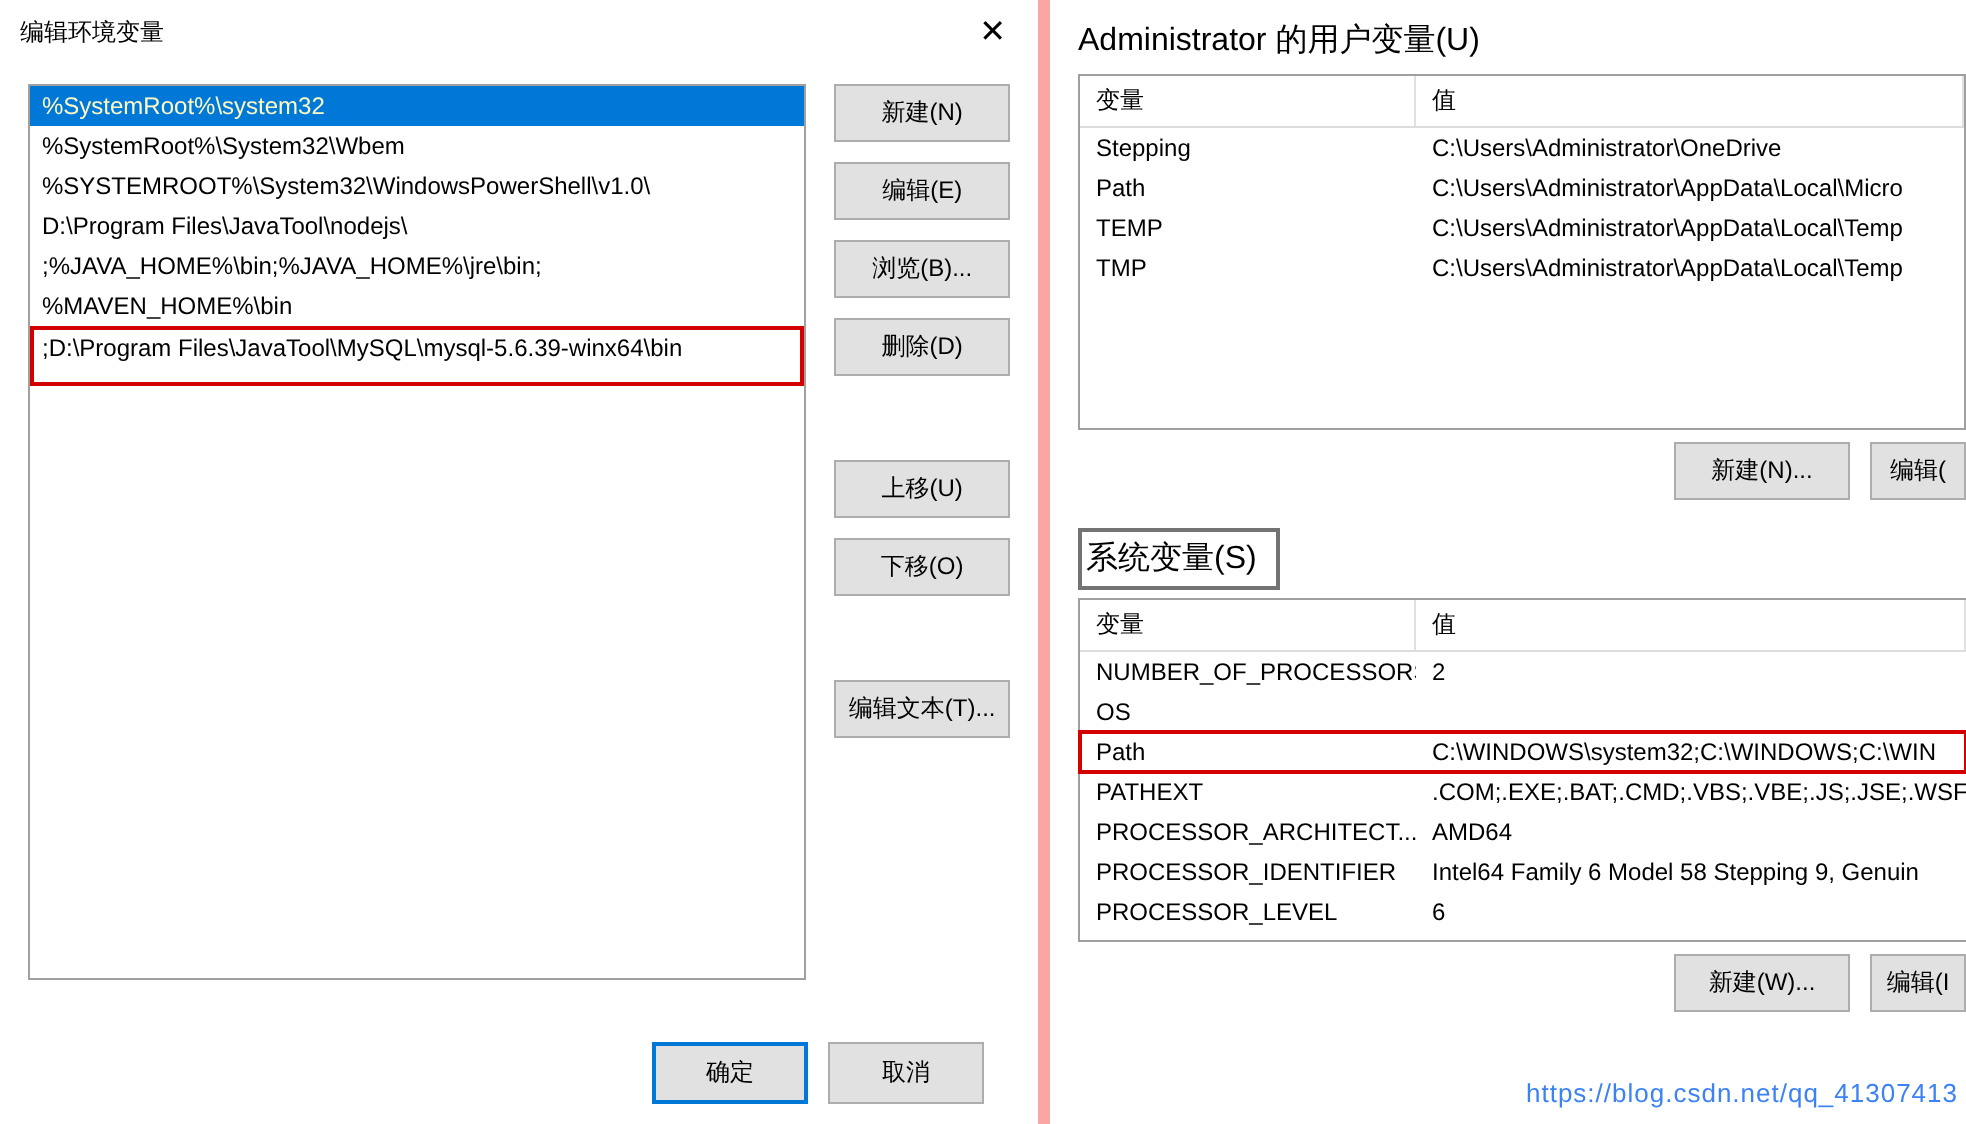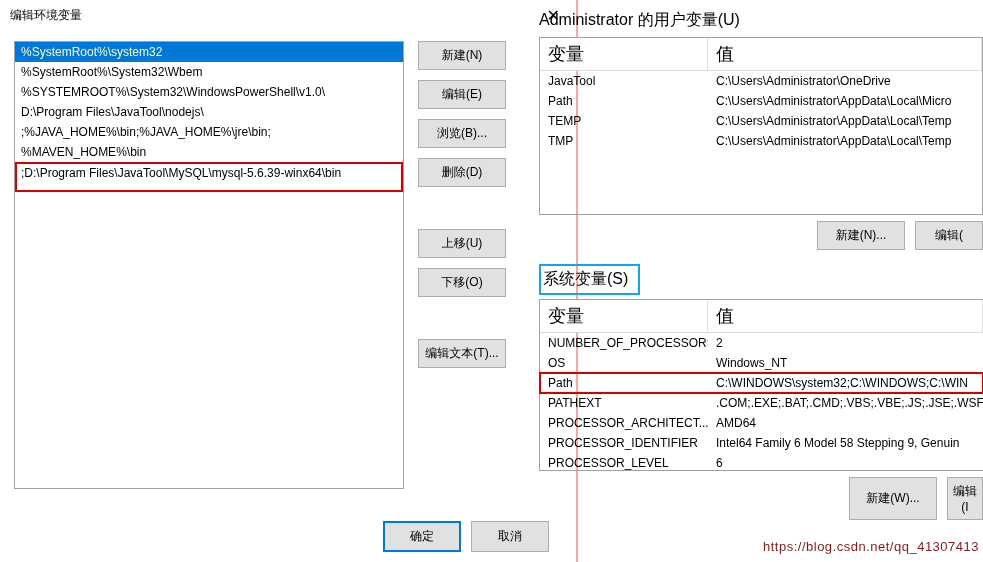--- a/index.html
+++ b/index.html
@@ -1,19 +1,19 @@
 <!DOCTYPE html>
 <html><head>
 <meta charset="utf-8">
 <style>
 * { box-sizing: border-box; margin: 0; padding: 0; }
 body { font-family: "Microsoft YaHei", "Segoe UI", sans-serif; font-size: 12px; background: #fff; width: 983px; height: 562px; overflow: hidden; position: relative; }
 
 
-.left-dialog { position: absolute; left: 0; top: 0; width: 578px; height: 562px; border-right: 2px solid #fca5a5; }
+.left-dialog { position: absolute; left: 0; top: 0; width: 525px; height: 562px; border-right: 6px solid #fca5a5; }
 .dialog-header { display: flex; justify-content: space-between; align-items: center; padding: 6px 10px; }
 .dialog-title { font-size: 12px; }
 .close-btn { font-size: 16px; cursor: pointer; padding: 0 6px; }
 
 .dialog-body { display: flex; padding: 10px 14px; gap: 14px; }
 .list-box { border: 1px solid #a0a0a0; width: 390px; height: 448px; }
 .list-item { padding: 3px 6px; font-size: 12px; white-space: nowrap; overflow: hidden; }
 .list-item.selected { background: #0078d7; color: #fef9c3; }
 .list-item.highlighted { border: 2px solid #d40000; margin: 0; padding: 2px 4px 10px 4px; }
 
@@ -26,37 +26,37 @@
 .win-btn.primary { border: 2px solid #0078d7; background: #e1e1e1; }
 
 
 .right-panel { position: absolute; left: 525px; top: 0; width: 458px; height: 562px; padding: 10px 0 0 14px; overflow: hidden; }
 .section-title { font-size: 16px; margin-bottom: 6px; }
 
 .table-wrap { border: 1px solid #a0a0a0; margin-bottom: 6px; }
 .table-wrap.user { height: 178px; }
 .table-wrap.sys { height: 172px; border-right: none; }
 .table-header { display: flex; border-bottom: 1px solid #dcdcdc; background: #fff; }
-.th { padding: 4px 8px; font-size: 18px; border-right: 1px solid #e0e0e0; }
+.th { padding: 4px 8px; font-size: 12px; border-right: 1px solid #e0e0e0; }
 .th.col1 { width: 168px; }
 .th.col2 { flex: 1; }
 
 .table-body { }
 .tr { display: flex; }
 .td { padding: 3px 8px; font-size: 12px; white-space: nowrap; overflow: hidden; }
 .td.col1 { width: 168px; }
 .td.col2 { flex: 1; }
 .tr.highlighted { outline: 2px solid #d40000; outline-offset: -1px; }
 
-.section-title.highlighted { border: 2px solid #0ea5e9; display: inline-block; padding: 3px 10px 3px 2px; margin-bottom: 4px; }
+.section-title.highlighted { border: 2px solid #737373; display: inline-block; padding: 3px 10px 3px 2px; margin-bottom: 4px; }
 
 .btn-row { display: flex; gap: 10px; justify-content: flex-end; margin-bottom: 14px; padding-right: 0; }
 .btn-row .win-btn { width: 88px; }
 
-.watermark { position: absolute; bottom: 8px; right: 4px; color: #7f1d1d; font-size: 13px; font-family: Arial; letter-spacing: 0.5px; }
+.watermark { position: absolute; bottom: 8px; right: 4px; color: #3b82f6; font-size: 13px; font-family: Arial; letter-spacing: 0.5px; }
 </style>
 </head>
 <body>
 
 <div class="left-dialog">
   <div class="dialog-header">
     <span class="dialog-title">编辑环境变量</span>
     <span class="close-btn">✕</span>
   </div>
   <div class="dialog-body">
@@ -89,56 +89,55 @@
 
 <div class="right-panel">
   <div class="section-title">Administrator 的用户变量(U)</div>
   <div class="table-wrap user">
     <div class="table-header">
       <div class="th col1">变量</div>
       <div class="th col2">值</div>
     </div>
     <div class="table-body" id="user-body">
         <div class="tr">
-          <div class="td col1">JavaTool</div>
+          <div class="td col1">Stepping</div>
           <div class="td col2">C:\Users\Administrator\OneDrive</div>
         </div>
         <div class="tr">
           <div class="td col1">Path</div>
           <div class="td col2">C:\Users\Administrator\AppData\Local\Micro</div>
         </div>
         <div class="tr">
           <div class="td col1">TEMP</div>
           <div class="td col2">C:\Users\Administrator\AppData\Local\Temp</div>
         </div>
         <div class="tr">
           <div class="td col1">TMP</div>
           <div class="td col2">C:\Users\Administrator\AppData\Local\Temp</div>
         </div>
       </div>
   </div>
   <div class="btn-row">
     <button class="win-btn">新建(N)...</button>
-    <button class="win-btn" style="width:68px">编辑(</button>
+    <button class="win-btn" style="width:48px">编辑(</button>
   </div>
 
   <div class="section-title highlighted">系统变量(S)</div>
   <div class="table-wrap sys">
     <div class="table-header">
       <div class="th col1">变量</div>
       <div class="th col2">值</div>
     </div>
     <div class="table-body" id="sys-body">
         <div class="tr">
           <div class="td col1">NUMBER_OF_PROCESSORS</div>
           <div class="td col2">2</div>
         </div>
         <div class="tr">
           <div class="td col1">OS</div>
-          <div class="td col2">Windows_NT</div>
         </div>
         <div class="tr highlighted">
           <div class="td col1">Path</div>
           <div class="td col2">C:\WINDOWS\system32;C:\WINDOWS;C:\WIN</div>
         </div>
         <div class="tr">
           <div class="td col1">PATHEXT</div>
           <div class="td col2">.COM;.EXE;.BAT;.CMD;.VBS;.VBE;.JS;.JSE;.WSF;.</div>
         </div>
         <div class="tr">
@@ -150,17 +149,17 @@
           <div class="td col2">Intel64 Family 6 Model 58 Stepping 9, Genuin</div>
         </div>
         <div class="tr">
           <div class="td col1">PROCESSOR_LEVEL</div>
           <div class="td col2">6</div>
         </div>
       </div>
   </div>
   <div class="btn-row">
     <button class="win-btn">新建(W)...</button>
-    <button class="win-btn" style="width:36px">编辑(I</button>
+    <button class="win-btn" style="width:48px">编辑(I</button>
   </div>
 
   <div class="watermark">https://blog.csdn.net/qq_41307413</div>
 </div>
 
 </body></html>

